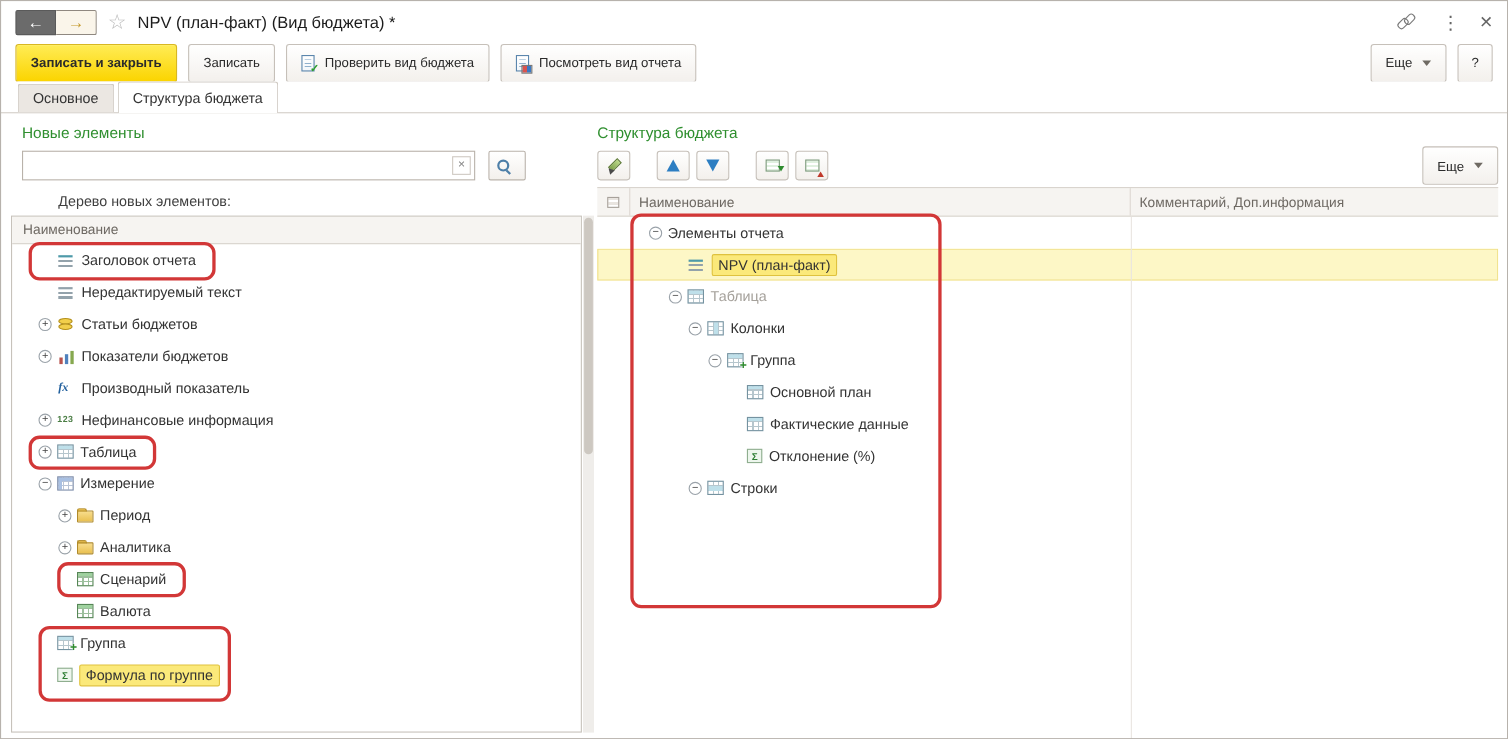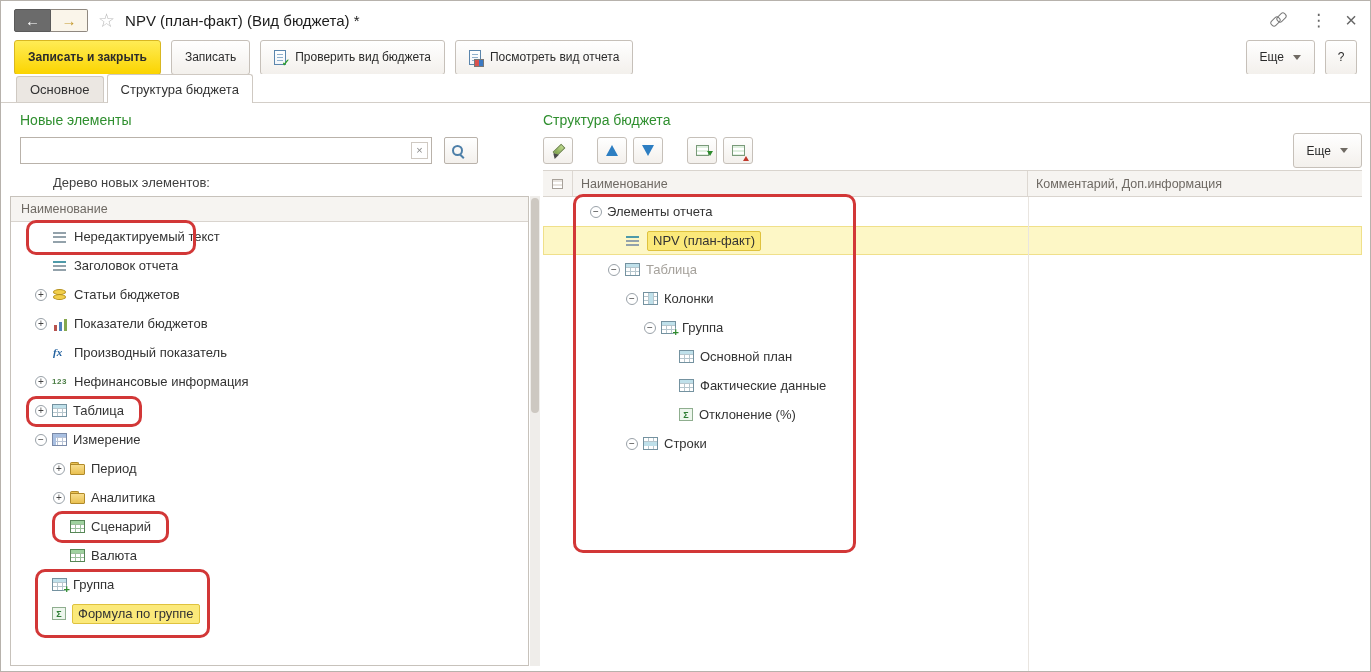--- a/index.html
+++ b/index.html
@@ -212,27 +212,27 @@
   </button>
 </div>
 
 <div class="tree-caption">Дерево новых элементов:</div>
 
 <div class="left-tree">
   <div class="tree-header">Наименование</div>
 
   <div class="trow lv0">
     <span class="exp none"></span>
+    <span class="ic ic-lines"></span>
+    <span class="lbl">Заголовок отчета</span>
+  </div>
+  <div class="trow lv0">
+    <span class="exp none"></span>
     <span class="ic ic-lines muted"></span>
     <span class="lbl">Нередактируемый текст</span>
-  </div>
-  <div class="trow lv0">
-    <span class="exp none"></span>
-    <span class="ic ic-lines"></span>
-    <span class="lbl">Заголовок отчета</span>
   </div>
   <div class="trow lv0">
     <span class="exp">+</span>
     <span class="ic ic-coins"></span>
     <span class="lbl">Статьи бюджетов</span>
   </div>
   <div class="trow lv0">
     <span class="exp">+</span>
     <span class="ic ic-chart"></span>
     <span class="lbl">Показатели бюджетов</span>

